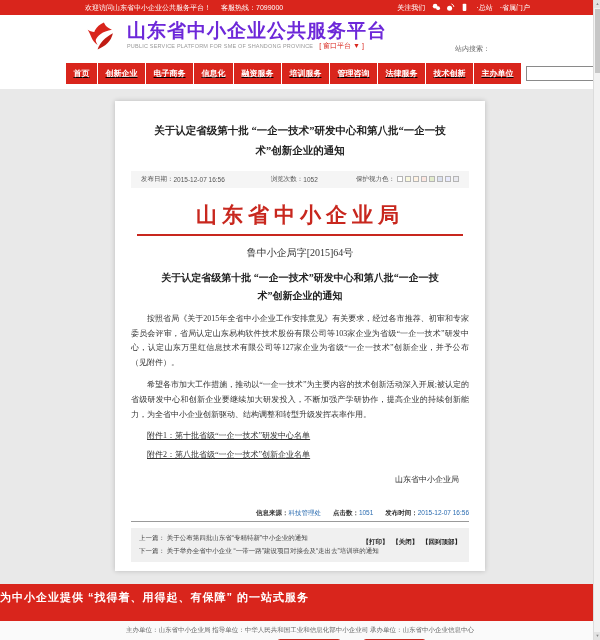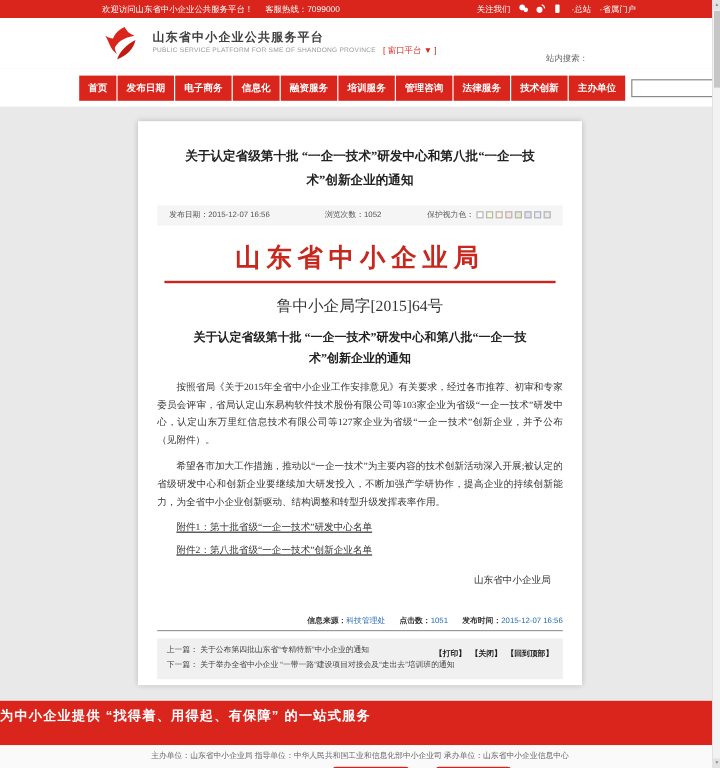--- a/index.html
+++ b/index.html
@@ -11,27 +11,27 @@
     display:flex; align-items:center; padding:0 70px 0 85px; position:relative; }
   .topbar .right { margin-left:auto; display:flex; align-items:center; gap:7px; }
   .topbar a { color:#fff; text-decoration:none; cursor:pointer; }
   .soc { display:inline-flex; align-items:center; gap:5px; }
   .soc svg { display:block; cursor:pointer; }
 
   
   .header { height:42px; background:#fff; position:relative; display:flex;
     align-items:center; padding-left:85px; }
   .logo { width:36px; height:30px; margin-right:6px; }
-  .site-title { font-size:10px; font-weight:bold; color:#404040; letter-spacing:1px; line-height:1.1; }
+  .site-title { font-size:19px; font-weight:bold; color:#6d28d9; letter-spacing:1px; line-height:1.1; }
   .site-sub { font-size:5.5px; color:#999; letter-spacing:.2px; }
   .win-plat { color:#d9251c; font-size:7px; margin-left:6px; cursor:pointer; white-space:nowrap; }
   .search-label { position:absolute; right:110px; bottom:3px; font-size:7px; color:#666; }
 
   
-  .nav { height:32px; display:flex; align-items:center; padding-left:66px; background:#fff; }
+  .nav { height:32px; display:flex; align-items:center; padding-left:66px; background:#fff;text-decoration:underline; }
   .nav-item { background:#d9251c; color:#fff; font-size:8px; font-weight:bold;
     padding:0 7.5px; line-height:21px; height:21px; margin-right:1px; cursor:pointer; white-space:nowrap; }
   .search-box { display:flex; align-items:center; margin-left:4px; }
   .search-input { width:80px; height:15px; border:1px solid #8a8a8a; font-size:7px; padding:0 3px; }
 
   
   .main { height:495px; background:#e9e9e9; overflow:hidden; }
   .card { width:370px; margin:12px auto 0; background:#fff; box-shadow:0 0 5px rgba(0,0,0,.2);
     padding:20px 16px 8px; height:470px; position:relative; }
 
@@ -39,21 +39,21 @@
     line-height:1.9; padding:0 14px; font-family:"Liberation Serif", serif; }
   .meta { margin-top:10px; background:#f5f5f5; height:17px; display:flex; align-items:center;
     font-size:6.5px; color:#555; padding:0 10px; gap:4px; }
   .meta .grp { display:flex; align-items:center; }
   .meta .g2 { margin-left:42px; } .meta .g3 { margin-left:auto; }
   .sq { width:6px; height:6px; border:1px solid #b5b5b5; margin-left:2px; cursor:pointer; display:inline-block; }
 
   .agency { font-family:"Liberation Serif", serif; color:#c8271e; font-size:21px; font-weight:bold;
     text-align:center; letter-spacing:5px; margin-top:13px; }
   .redline { border:none; border-top:2px solid #c8271e; margin:5px 6px 0; }
-  .doc-num { text-align:center; font-size:13px; color:#333; margin-top:10px; font-family:"Liberation Serif", serif; }
+  .doc-num { text-align:center; font-size:10px; color:#333; margin-top:10px; font-family:"Liberation Serif", serif; }
   .doc-title { font-size:10px; font-weight:bold; color:#222; text-align:center; line-height:1.8;
     margin:9px 18px 0; font-family:"Liberation Serif", serif; }
   .body-txt { font-family:"Liberation Serif", serif; color:#333; font-size:8px; line-height:1.85; }
   .salut { margin:10px 2px 0; }
   .para { margin-top:7px; text-indent:2em; text-align:justify; }
   .attach { display:block; margin:8px 0 0 2em; color:#333; text-decoration:underline; cursor:pointer;
     font-size:8px; font-family:"Liberation Serif", serif; }
   .sign { text-align:right; font-size:8px; margin:14px 10px 0 0; font-family:"Liberation Serif", serif; color:#333; }
 
   .info-line { text-align:right; font-size:6.5px; color:#333; margin-top:24px; }
@@ -122,21 +122,21 @@
     <div style="display:flex; align-items:center;">
       <span class="site-sub">PUBLIC SERVICE PLATFORM FOR SME OF SHANDONG PROVINCE</span>
       <span class="win-plat">[ 窗口平台 ▼ ]</span>
     </div>
   </div>
   <span class="search-label">站内搜索：</span>
 </div>
 
 <div class="nav">
   <span class="nav-item">首页</span>
-  <span class="nav-item">发布日期</span>
+  <span class="nav-item">创新企业</span>
   <span class="nav-item">电子商务</span>
   <span class="nav-item">信息化</span>
   <span class="nav-item">融资服务</span>
   <span class="nav-item">培训服务</span>
   <span class="nav-item">管理咨询</span>
   <span class="nav-item">法律服务</span>
   <span class="nav-item">技术创新</span>
   <span class="nav-item">主办单位</span>
   <span class="search-box">
     <input class="search-input" placeholder="" style="">

